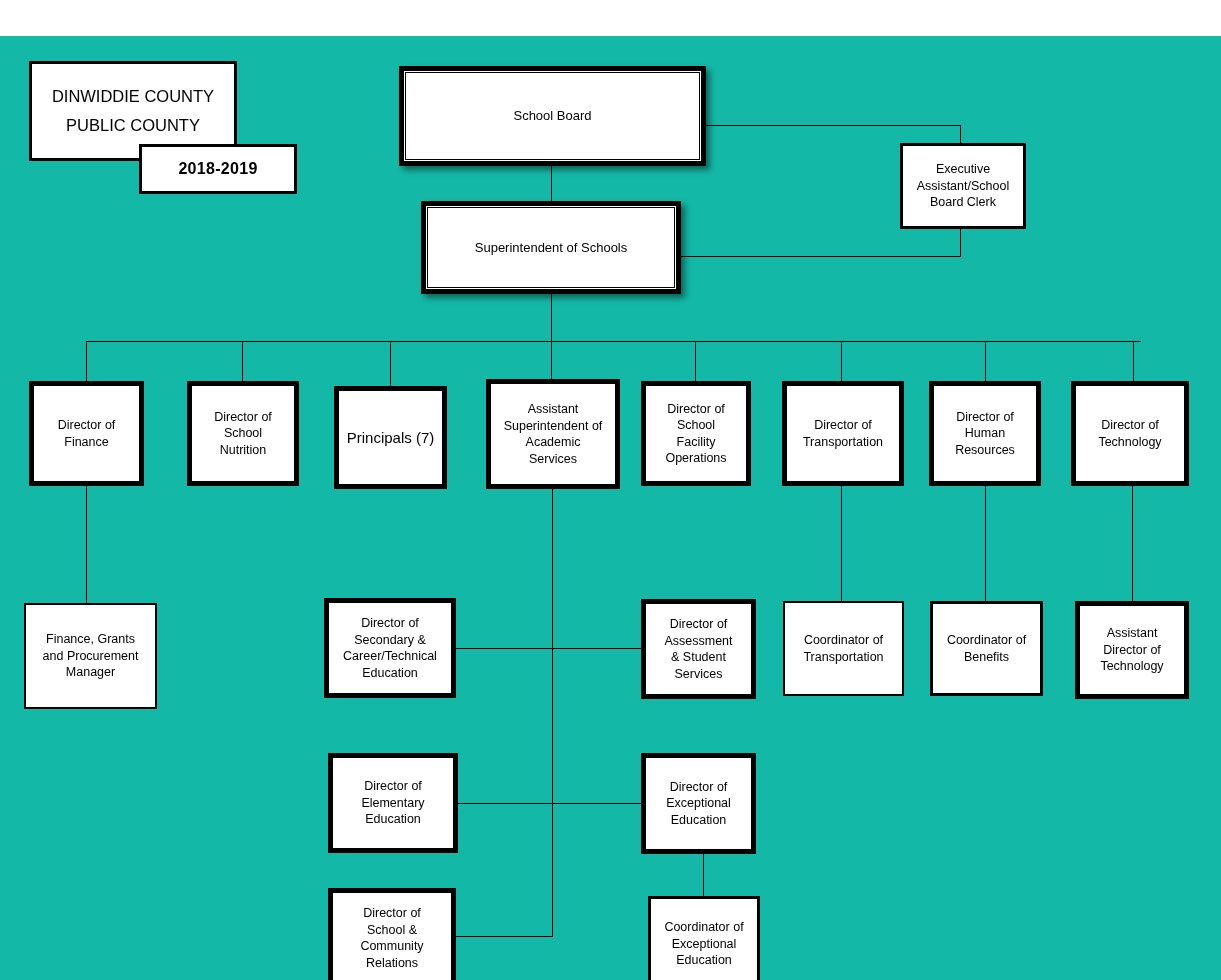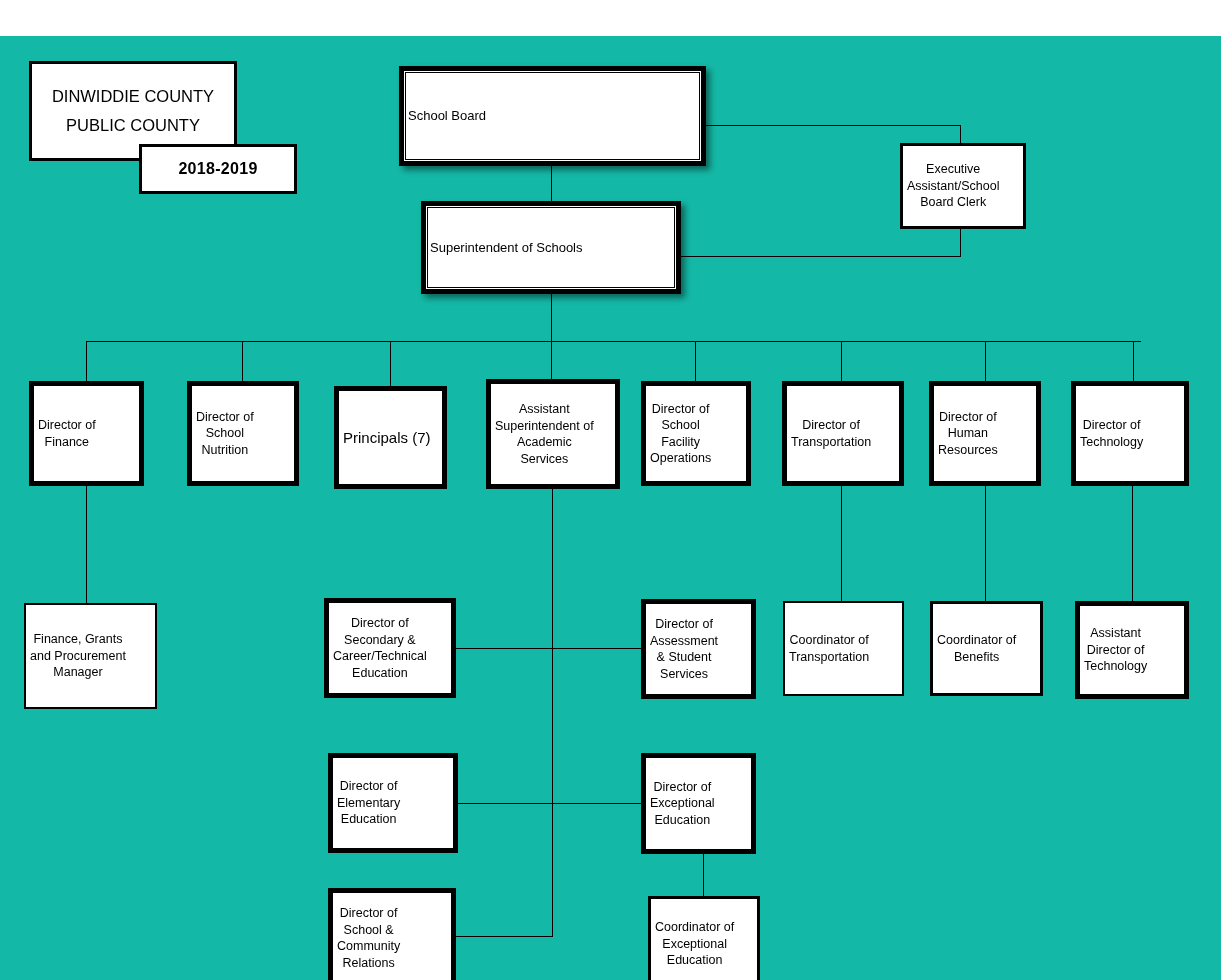--- a/index.html
+++ b/index.html
@@ -17,21 +17,21 @@
     margin-top: 36px;
   }
 
   
   .node {
     position: absolute;
     box-sizing: border-box;
     background: #ffffff;
     display: flex;
     align-items: center;
-    justify-content: flex-start;
+    justify-content: center;
     text-align: center;
     color: #000000;
     line-height: 1.32;
     z-index: 5;
   }
   .node .lbl {
     display: block;
     white-space: pre-line;
     padding: 0 4px;
   }

